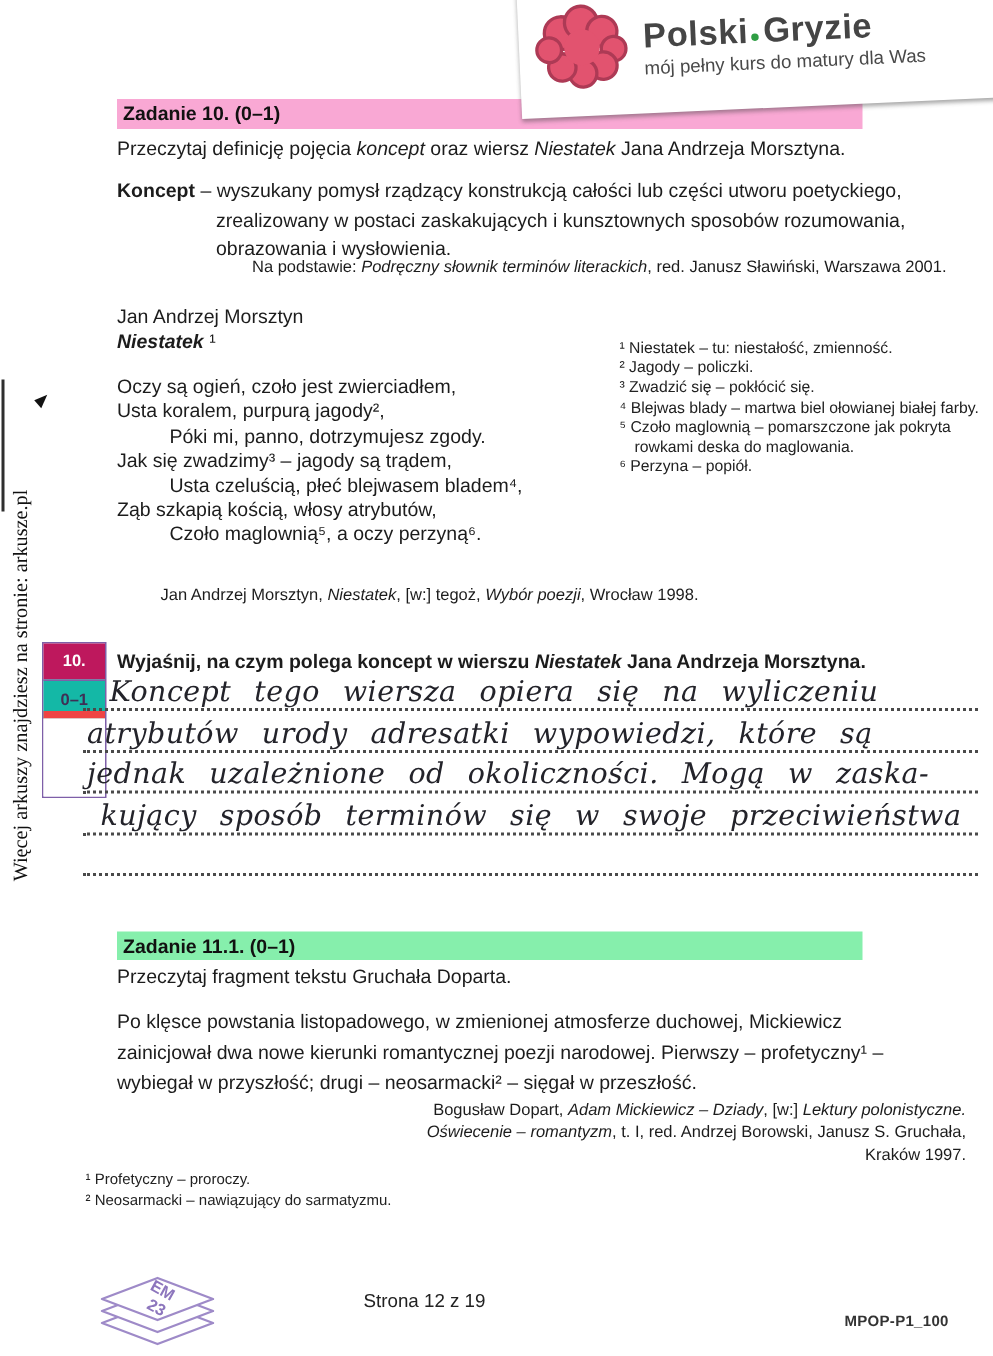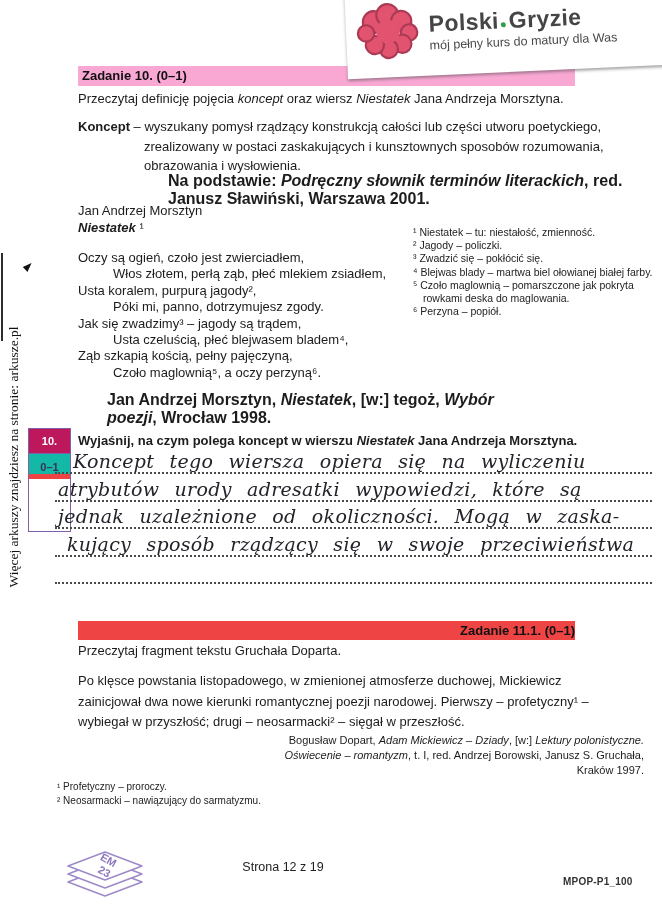--- a/index.html
+++ b/index.html
@@ -41,24 +41,24 @@
   .brand-line{font-size:23px;font-weight:bold;color:#454545;letter-spacing:.4px;white-space:nowrap;}
   .brand-dot{display:inline-block;width:5px;height:5px;border-radius:50%;background:#2f9e44;margin:0 3px 1px 2px;}
   .tagline{font-size:12.5px;color:#494949;margin-top:3px;white-space:nowrap;}
 
   
   .task-bar{
     height:20px;line-height:20px;padding-left:4px;box-sizing:border-box;
     font-size:13px;font-weight:bold;color:#111;
   }
   .bar10{left:78px;top:66px;width:497px;background:#f9a8d4;}
-  .bar11{left:78px;top:621px;width:497px;height:19px;line-height:19px;background:#ef4444;text-align:right;}
+  .bar11{left:78px;top:621px;width:497px;height:19px;line-height:19px;background:#86efac;}
 
   .t13{font-size:13px;}
-  .small11{font-size:16px;font-weight:bold;}
+  .small11{font-size:11px;}
 
   .intro10{left:78px;top:91px;width:545px;}
   .definition{left:78px;top:117px;width:548px;line-height:19.5px;padding-left:66px;text-indent:-66px;box-sizing:border-box;}
   .def-source{left:168px;top:172px;width:486px;}
 
   .poem-author{left:78px;top:203px;}
   .poem-title{left:78px;top:220px;}
   .poem{left:78px;top:250px;width:330px;font-size:13px;line-height:16.4px;}
   .poem .ind{padding-left:35px;}
   .footnotes{left:413px;top:226px;width:244px;font-size:10.5px;line-height:13.2px;color:#222;}
@@ -134,26 +134,25 @@
 <div class="abs task-bar bar10">Zadanie 10. (0–1)</div>
 <div class="abs t13 intro10"><span>Przeczytaj definicję pojęcia </span><span class="seg-i">koncept</span><span> oraz wiersz </span><span class="seg-i">Niestatek</span><span> Jana Andrzeja Morsztyna.</span></div>
 <div class="abs t13 definition"><span class="seg-b">Koncept</span><span> – wyszukany pomysł rządzący konstrukcją całości lub części utworu poetyckiego, zrealizowany w postaci zaskakujących i kunsztownych sposobów rozumowania, obrazowania i wysłowienia.</span></div>
 <div class="abs small11 def-source"><span>Na podstawie: </span><span class="seg-i">Podręczny słownik terminów literackich</span><span>, red. Janusz Sławiński, Warszawa 2001.</span></div>
 
 <div class="abs t13 poem-author">Jan Andrzej Morsztyn</div>
 <div class="abs t13 poem-title"><span class="seg-bi">Niestatek</span><span> ¹</span></div>
 
 <div class="abs poem">
   <div>Oczy są ogień, czoło jest zwierciadłem,</div>
-  <div class="ind">Włos złotem, perłą ząb, płeć mlekiem zsiadłem,</div>
   <div>Usta koralem, purpurą jagody²,</div>
   <div class="ind">Póki mi, panno, dotrzymujesz zgody.</div>
   <div>Jak się zwadzimy³ – jagody są trądem,</div>
   <div class="ind">Usta czeluścią, płeć blejwasem bladem⁴,</div>
-  <div>Ząb szkapią kością, pełny pajęczyną,</div>
+  <div>Ząb szkapią kością, włosy atrybutów,</div>
   <div class="ind">Czoło maglownią⁵, a oczy perzyną⁶.</div>
 </div>
 
 <div class="abs footnotes">
   <div class="fn">¹ Niestatek – tu: niestałość, zmienność.</div>
   <div class="fn">² Jagody – policzki.</div>
   <div class="fn">³ Zwadzić się – pokłócić się.</div>
   <div class="fn">⁴ Blejwas blady – martwa biel ołowianej białej farby.</div>
   <div class="fn">⁵ Czoło maglownią – pomarszczone jak pokryta rowkami deska do maglowania.</div>
   <div class="fn">⁶ Perzyna – popiół.</div>
@@ -172,21 +171,21 @@
 <div class="abs ans-line al1">
     <span class="hw">Koncept tego wiersza opiera się na wyliczeniu</span>
   </div>
 <div class="abs ans-line al2">
     <span class="hw">atrybutów urody adresatki wypowiedzi, które są</span>
   </div>
 <div class="abs ans-line al3">
     <span class="hw">jednak uzależnione od okoliczności. Mogą w zaska-</span>
   </div>
 <div class="abs ans-line al4">
-    <span class="hw">kujący sposób rządzący się w swoje przeciwieństwa</span>
+    <span class="hw">kujący sposób terminów się w swoje przeciwieństwa</span>
   </div>
 <div class="abs ans-line al5">
     <span class="hw"></span>
   </div>
 
 <div class="abs task-bar bar11">Zadanie 11.1. (0–1)</div>
 <div class="abs t13 intro11">Przeczytaj fragment tekstu Gruchała Doparta.</div>
 <div class="abs t13 passage">Po klęsce powstania listopadowego, w zmienionej atmosferze duchowej, Mickiewicz zainicjował dwa nowe kierunki romantycznej poezji narodowej. Pierwszy – profetyczny¹ – wybiegał w przyszłość; drugi – neosarmacki² – sięgał w przeszłość.</div>
 
 <div class="abs cite11">

